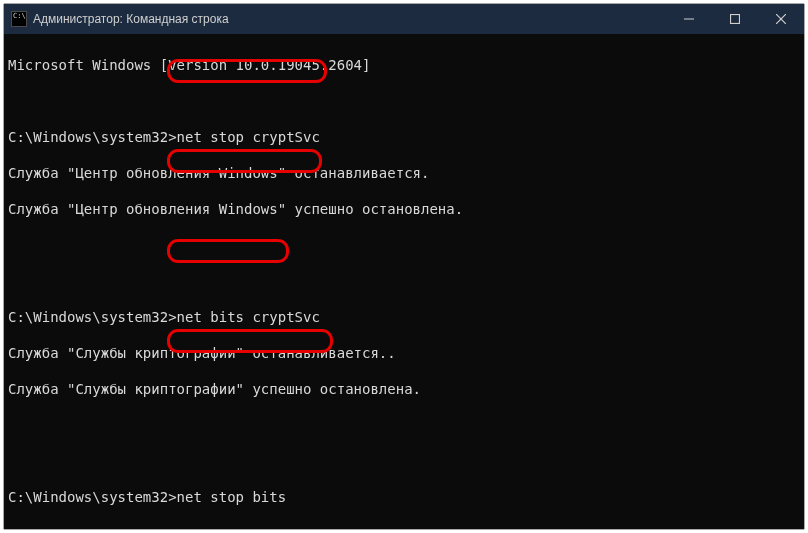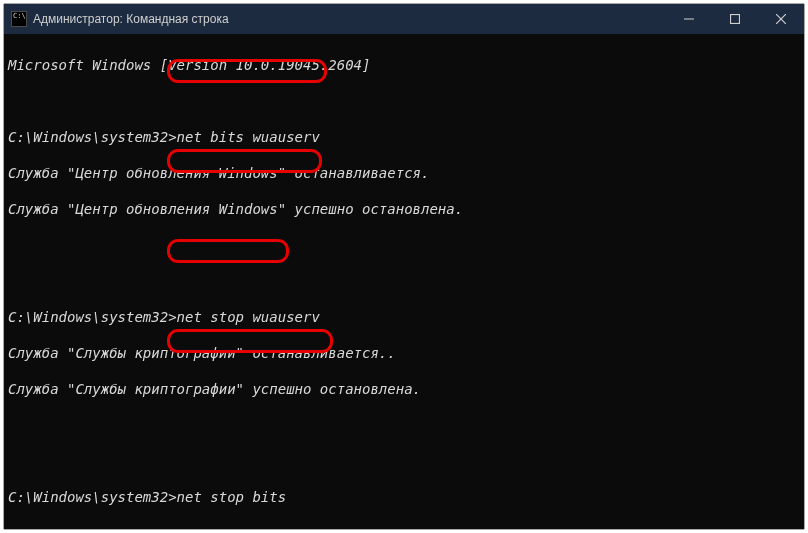--- a/index.html
+++ b/index.html
@@ -35,21 +35,20 @@
   }
   .win-btn svg { width: 10px; height: 10px; stroke: #cfcfcf; stroke-width: 1.2; fill: none; }
   
   .terminal {
     position: absolute; left: 0; top: 30px; right: 0; bottom: 0;
     background: #0b0b0b; color: #d9d9d9;
     font-size: 14px; line-height: 18px;
     padding: 4px 4px 0 4px;
     white-space: pre;
     font-family: Consolas, "Lucida Console", monospace;
-    font-style: italic;
   }
   .line { display: block; height: 18px; }
   .hl {
     position: absolute;
     border: 3px solid #e60000; border-radius: 11px;
     pointer-events: none;
   }
 </style>
 </head>
 <body>
@@ -74,26 +73,26 @@
             <line x1="0" y1="0" x2="10" y2="10"></line>
             <line x1="10" y1="0" x2="0" y2="10"></line>
           </svg>
       </div>
     </div>
   </div>
 
   <div class="terminal">
 <span class="line">Microsoft Windows [Version 10.0.19045.2604]</span>
 <span class="line"></span>
-<span class="line"><span>C:\Windows\system32&gt;</span><span>net bits wuauserv</span></span>
+<span class="line"><span>C:\Windows\system32&gt;</span><span>net stop cryptSvc</span></span>
 <span class="line">Служба "Центр обновления Windows" останавливается.</span>
 <span class="line">Служба "Центр обновления Windows" успешно остановлена.</span>
 <span class="line"></span>
 <span class="line"></span>
-<span class="line"><span>C:\Windows\system32&gt;</span><span>net stop wuauserv</span></span>
+<span class="line"><span>C:\Windows\system32&gt;</span><span>net bits cryptSvc</span></span>
 <span class="line">Служба "Службы криптографии" останавливается..</span>
 <span class="line">Служба "Службы криптографии" успешно остановлена.</span>
 <span class="line"></span>
 <span class="line"></span>
 <span class="line"><span>C:\Windows\system32&gt;</span><span>net stop bits</span></span>
 
 
 
 
 

